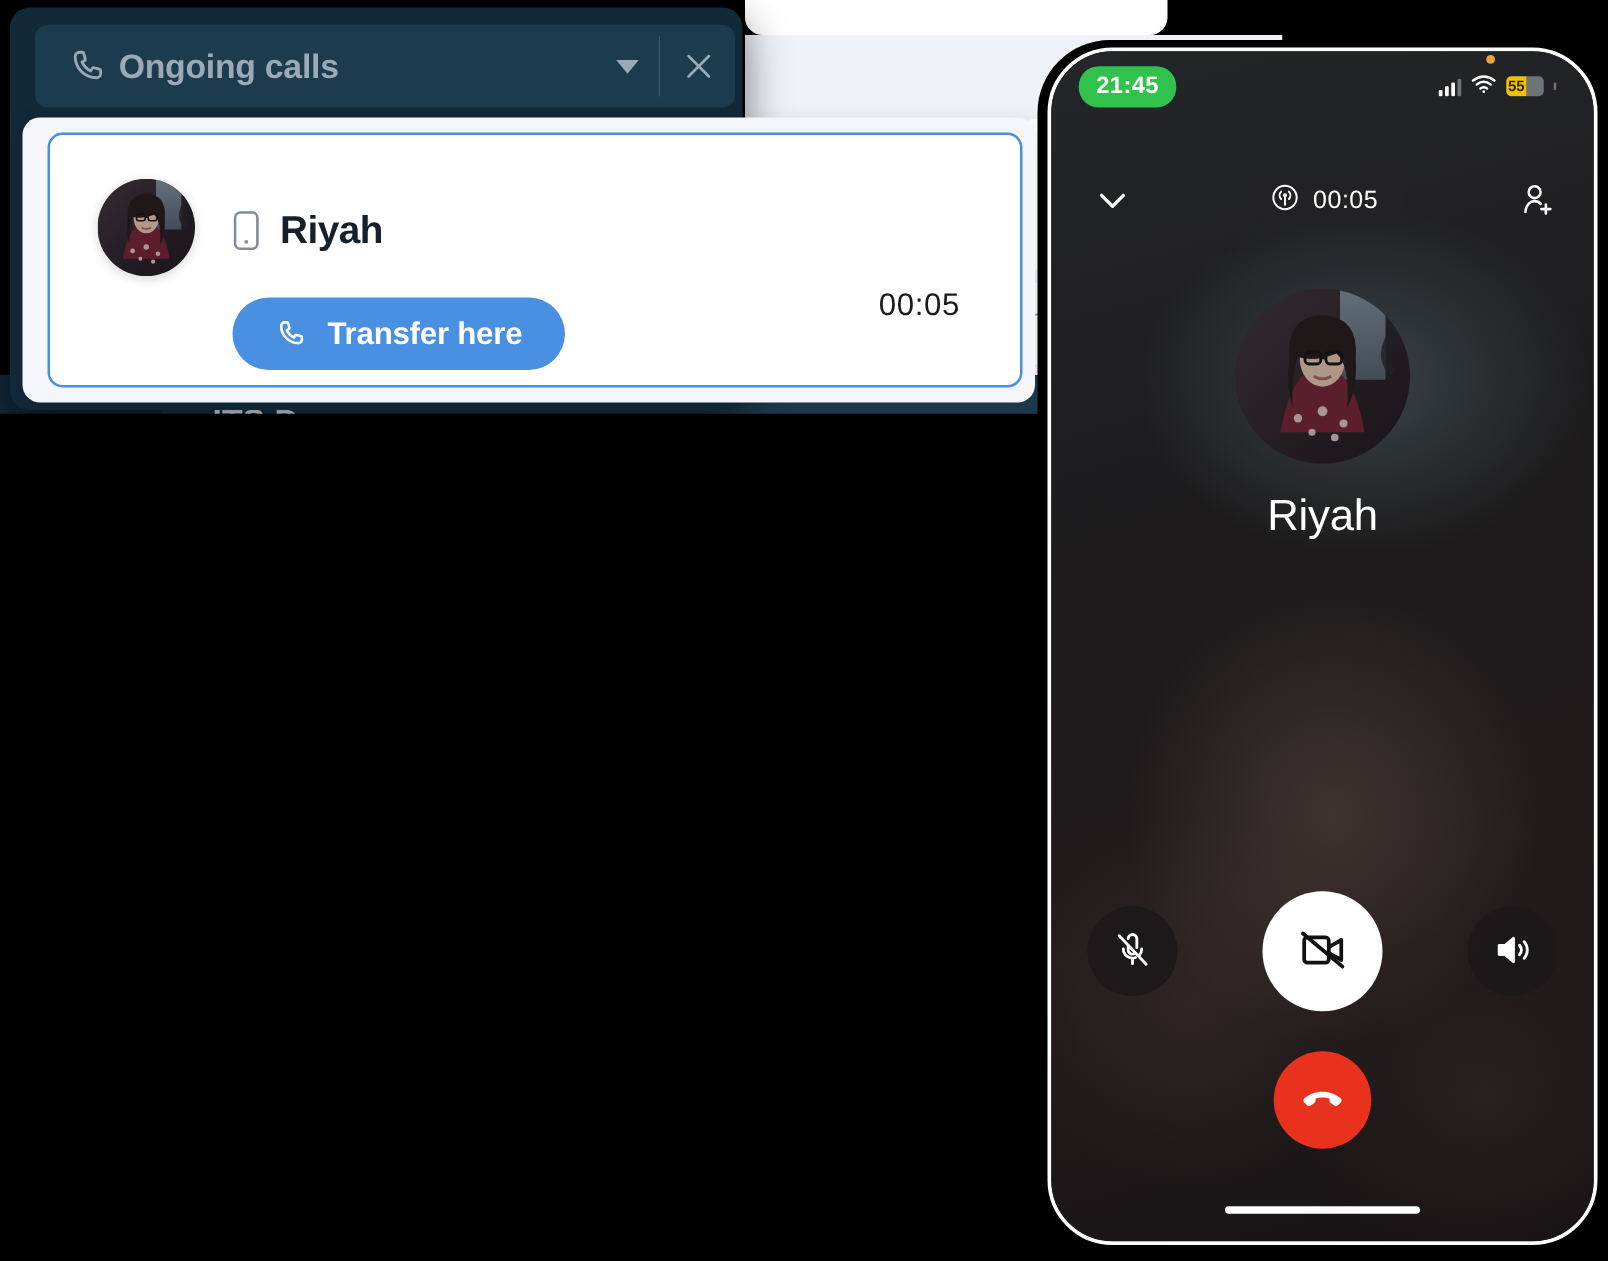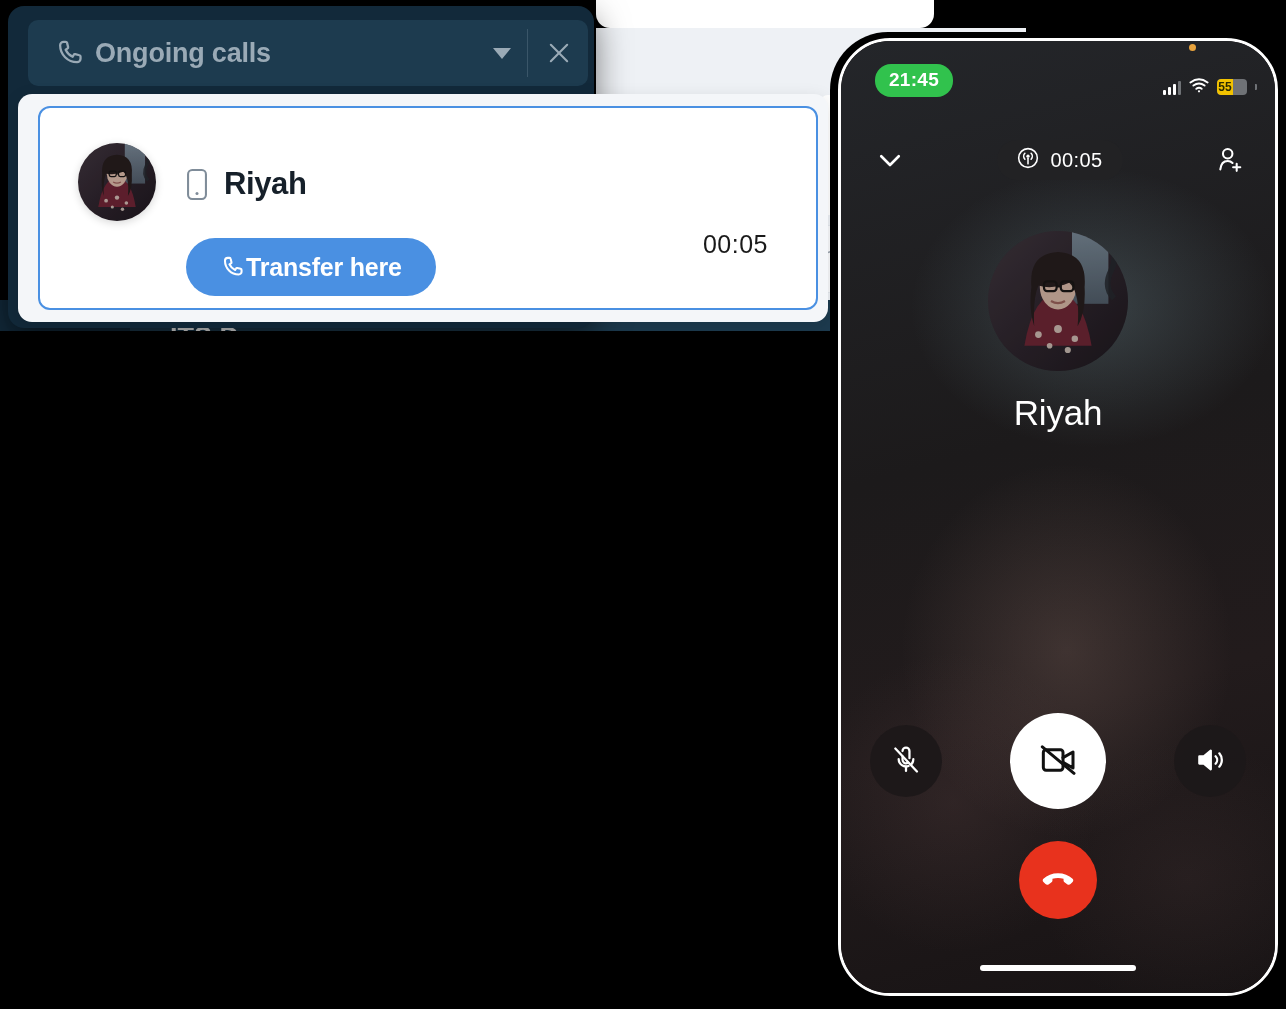--- a/index.html
+++ b/index.html
@@ -193,20 +193,21 @@
     padding: 0 34px;
     background: #4a90e2;
     border: none;
     border-radius: 29px;
     display: flex;
     align-items: center;
     cursor: pointer;
   }
   .transfer-btn .phone-ic { width: 26px; height: 26px; }
   .transfer-btn-label {
+    margin-left: 16px;
     font-size: 25px;
     font-weight: 700;
     color: #ffffff;
     letter-spacing: -0.2px;
   }
   .tc-timer {
     position: absolute;
     right: 48px; top: 122px;
     font-size: 25px;
     color: #1a1a1a;
@@ -235,24 +236,24 @@
     inset: 0;
     background:
       radial-gradient(ellipse 260px 200px at 58% 28%, rgba(120,150,160,0.30), rgba(0,0,0,0) 70%),
       radial-gradient(ellipse 230px 260px at 52% 64%, rgba(150,120,110,0.26), rgba(0,0,0,0) 72%),
       radial-gradient(ellipse 190px 200px at 26% 80%, rgba(110,80,80,0.20), rgba(0,0,0,0) 75%),
       radial-gradient(ellipse 200px 180px at 80% 88%, rgba(100,75,75,0.16), rgba(0,0,0,0) 76%),
       linear-gradient(165deg, #24262a 0%, #1c1a1b 42%, #221b1c 68%, #171314 100%);
   }
   .status-bar {
     position: absolute;
-    left: 12px; top: 0;
+    left: 0; top: 0;
     width: 100%; height: 56px;
     display: flex;
-    align-items: flex-end;
+    align-items: center;
     padding: 0 30px 0 22px;
   }
   .time-pill {
     background: #31c24d;
     color: #ffffff;
     font-size: 19px;
     font-weight: 600;
     padding: 5px 14px 6px;
     border-radius: 16px;
     letter-spacing: 0.3px;

